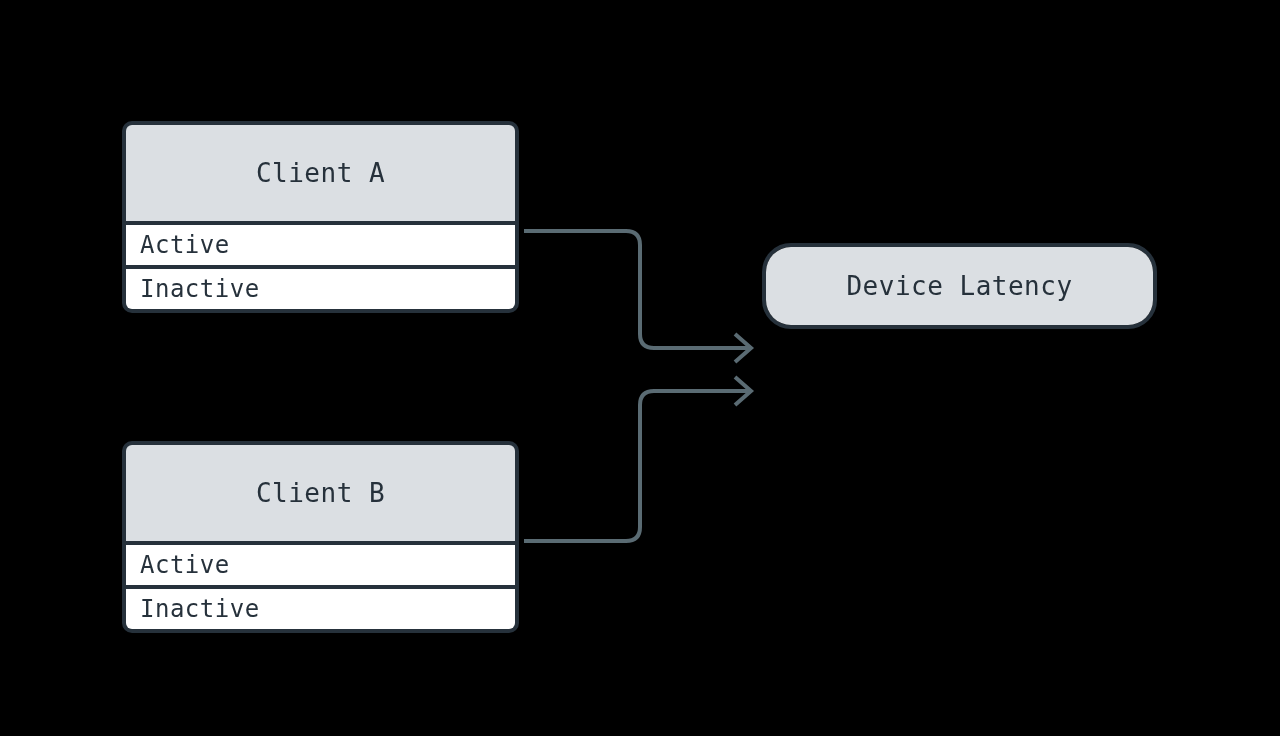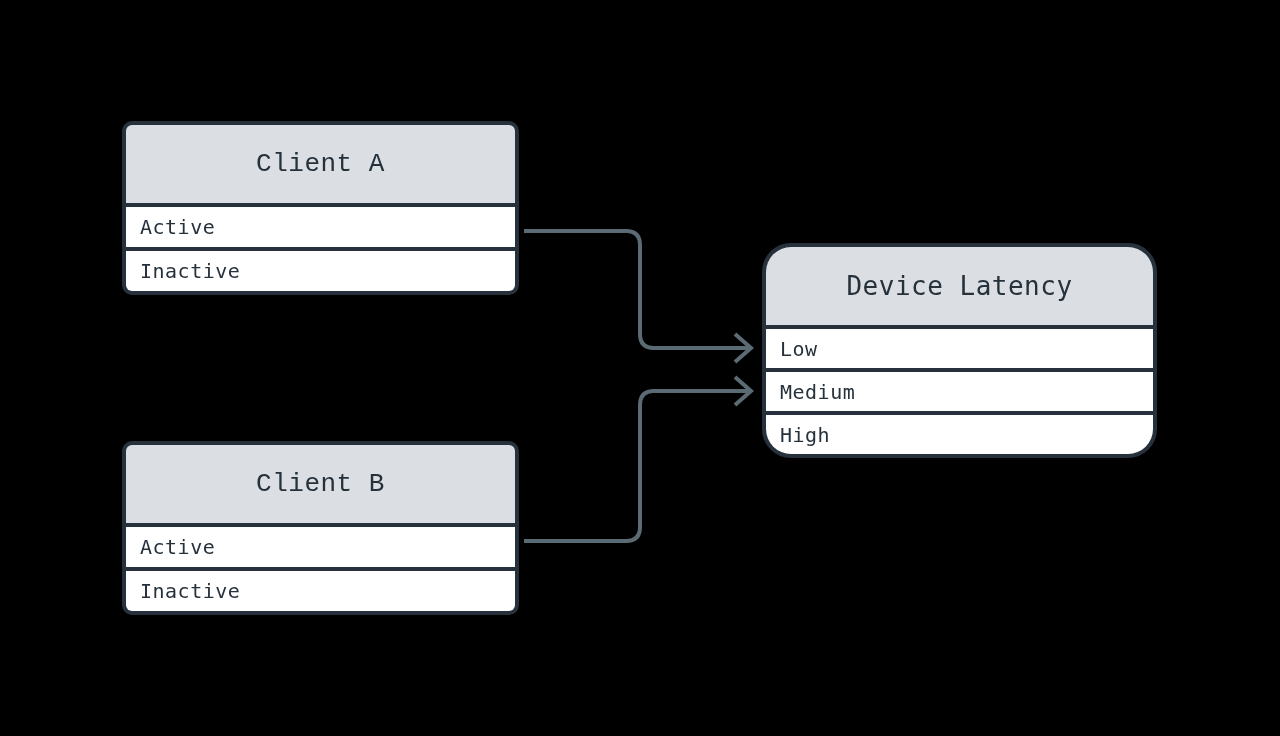--- a/index.html
+++ b/index.html
@@ -37,33 +37,33 @@
     justify-content: center;
     box-sizing: border-box;
   }
   .entity-rows {
     display: block;
     padding: 0;
   }
   .entity-row {
     background: #ffffff;
     color: #26313b;
-    font-size: 20px;
+    font-size: 24px;
     line-height: 1;
     display: flex;
     align-items: center;
     padding-left: 14px;
     box-sizing: border-box;
     border-top: 4px solid #26313b;
     letter-spacing: 0.5px;
   }
 
   
   .client-table { width: 397px; }
-  .client-table .entity-header { height: 78px; font-family: Liberation Mono, monospace; }
+  .client-table .entity-header { height: 96px; }
   .client-table .entity-row { height: 44px; }
 
   
   .latency-table { width: 395px; }
   .latency-table .entity-header { height: 78px; }
   .latency-table .entity-row { height: 43px; }
 
   #client-a { left: 122px; top: 121px; }
   #client-b { left: 122px; top: 441px; }
   #device-latency { left: 762px; top: 243px; border-radius: 29px; }
@@ -94,25 +94,20 @@
   <div class="entity client-table" id="client-b">
     <div class="entity-header">Client B</div>
     <div class="entity-rows">
       <div class="entity-row">Active</div>
       <div class="entity-row">Inactive</div>
     </div>
   </div>
 
   <div class="entity latency-table" id="device-latency">
     <div class="entity-header">Device Latency</div>
-    <div class="entity-rows">
-      <div class="entity-row">Low</div>
-      <div class="entity-row">Medium</div>
-      <div class="entity-row">High</div>
-    </div>
   </div>
 
   <svg id="connector-layer" viewBox="0 0 1280 736">
 
     <g>
       <path d="M 524 231 L 626 231 Q 640 231 640 245 L 640 334 Q 640 348 654 348 L 749 348" fill="none" stroke="#5a6b73" stroke-width="4" stroke-linecap="butt" stroke-linejoin="round"></path>
       <path d="M 735 334 L 751 348 L 735 362" fill="none" stroke="#5a6b73" stroke-width="4" stroke-linecap="butt" stroke-linejoin="miter"></path>
     </g>
 
     <g>

